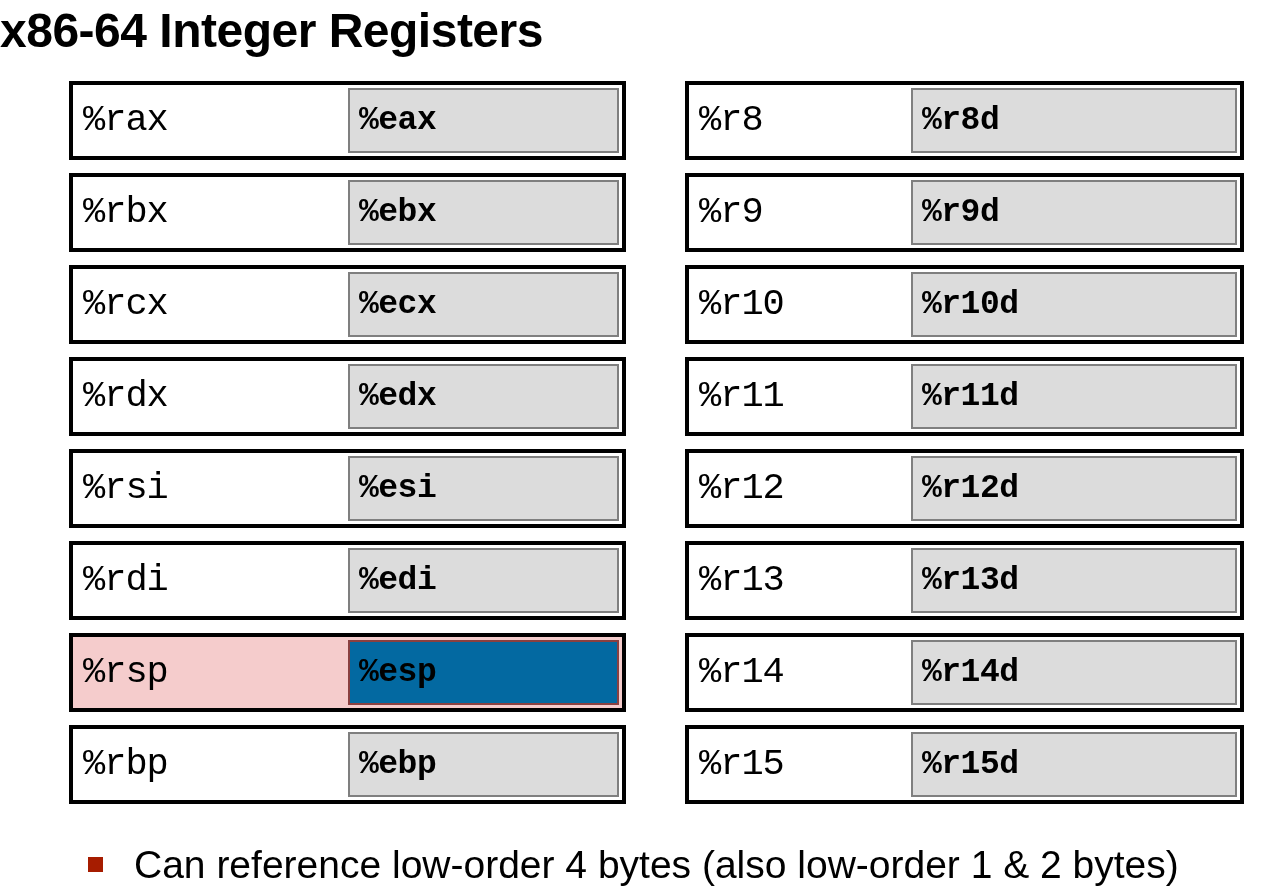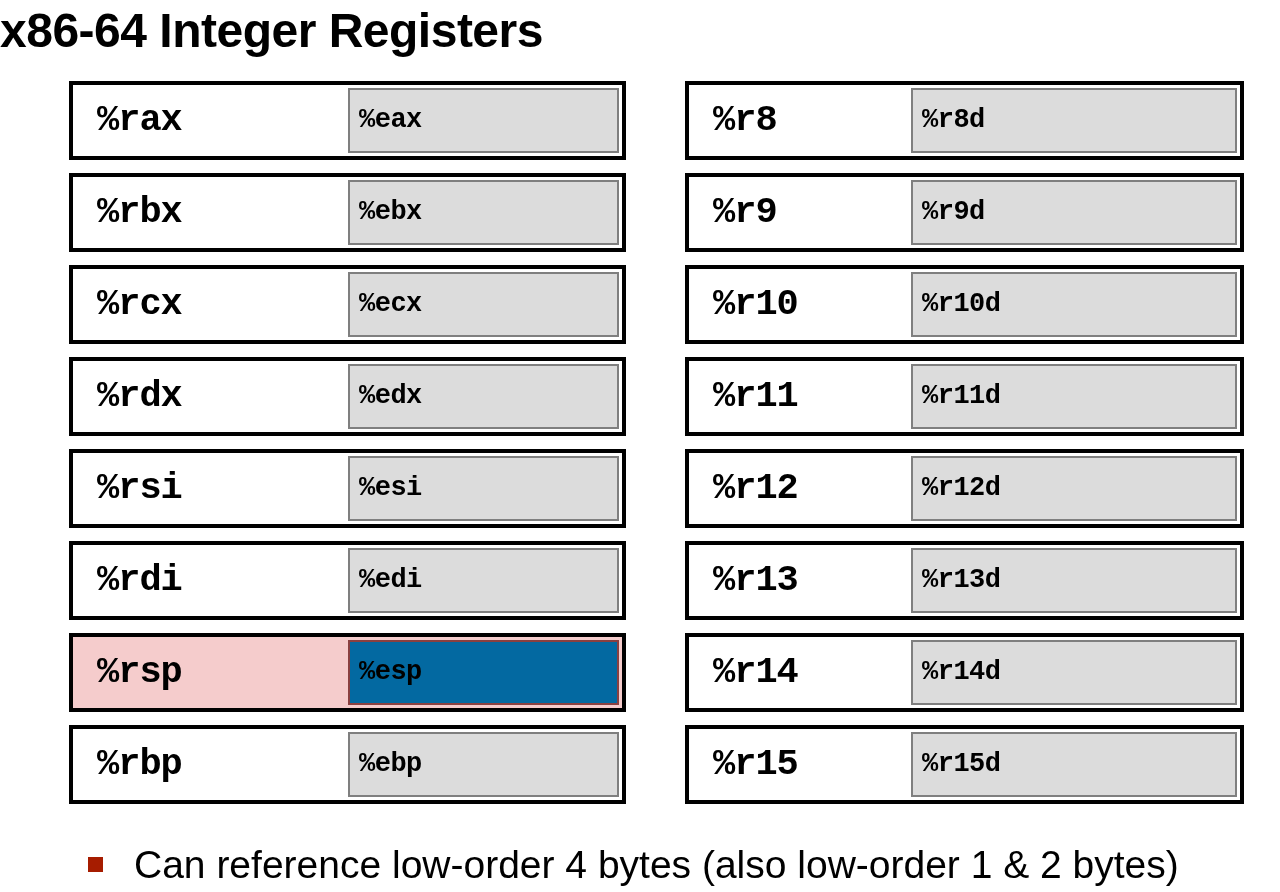--- a/index.html
+++ b/index.html
@@ -53,23 +53,23 @@
     background: #ffffff;
     display: flex;
     align-items: stretch;
   }
   .register-row:last-child { margin-bottom: 8px; }
 
   .reg-64-label {
     box-sizing: border-box;
     display: flex;
     align-items: center;
-    padding-left: 24px;
+    padding-left: 10px;
     font-family: "Liberation Mono", "DejaVu Sans Mono", monospace;
-    font-weight: bold;
+    font-weight: normal;
     font-size: 37px;
     line-height: 1;
     letter-spacing: -1px;
     white-space: nowrap;
     flex: 0 0 auto;
     text-align: right;
   }
   #register-column-left  .reg-64-label { width: 275px; }
   #register-column-right .reg-64-label { width: 222px; }
 
@@ -79,21 +79,21 @@
     margin: 3px 3px 3px 0;
     border: 2px solid #7f7f7f;
     background: #dcdcdc;
     display: flex;
     align-items: center;
     padding-left: 9px;
   }
   .reg-32-label {
     font-family: "Liberation Mono", "DejaVu Sans Mono", monospace;
     font-weight: bold;
-    font-size: 27px;
+    font-size: 33px;
     line-height: 1;
     letter-spacing: -0.5px;
     white-space: nowrap;
   }
 
   
   .register-row.is-highlighted { background: #f5cccc; }
   .register-row.is-highlighted .reg-32-box {
     background: #0369a1;
     border-color: #8a4040;

